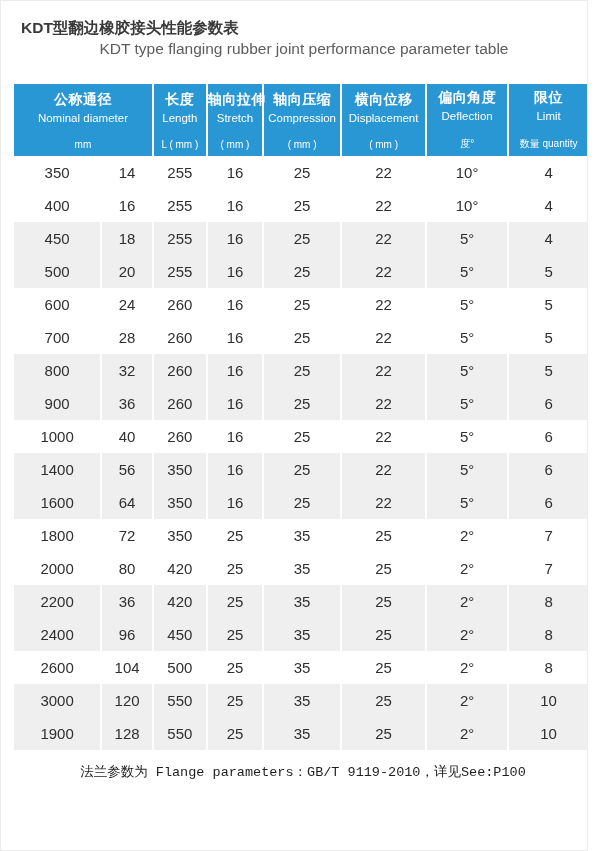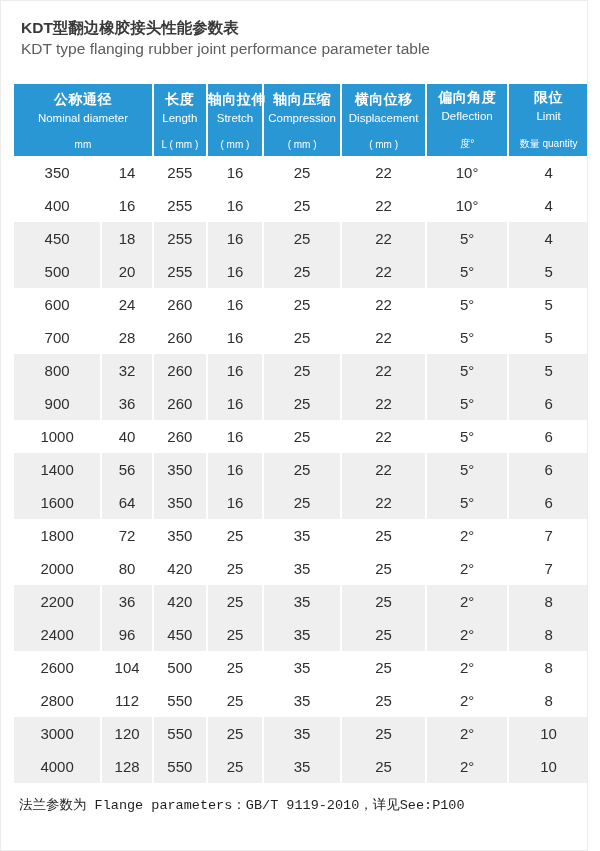--- a/index.html
+++ b/index.html
@@ -27,20 +27,21 @@
     line-height: 1.25;
     white-space: nowrap;
   }
   .title-en {
     font-size: 15.5px;
     font-weight: normal;
     color: #5d5d5d;
     line-height: 1.35;
     margin-top: 2px;
     white-space: nowrap;
+    text-align: center;
   }
   table.params {
     width: 574px;
     margin: 24px 13px 0 13px;
     border-collapse: collapse;
     table-layout: fixed;
   }
   table.params th {
     background: var(--header-bg, #2997D4);
     color: var(--header-text, #ffffff);
@@ -84,20 +85,21 @@
   }
   table.params tr.stripe td {
     background: var(--stripe-bg, #EFEFEF);
   }
   .footer-note {
     margin: 13px 0 0 18px;
     font-family: "Liberation Mono", "DejaVu Sans Mono", monospace;
     font-size: 13.5px;
     color: #1f1f1f;
     white-space: nowrap;
+    text-align: center;
   }
 </style>
 </head>
 <body>
 
 <div class="page">
 
   <div class="title-block">
     <div class="title-zh">KDT型翻边橡胶接头性能参数表</div>
     <div class="title-en">KDT type flanging rubber joint performance parameter table</div>
@@ -307,42 +309,32 @@
         <tr>
           <td>2600</td>
           <td>104</td>
           <td>500</td>
           <td>25</td>
           <td>35</td>
           <td>25</td>
           <td>2°</td>
           <td>8</td>
         </tr>
-        <tr>
-          <td>2800</td>
-          <td>112</td>
-          <td>550</td>
-          <td>25</td>
-          <td>35</td>
-          <td>25</td>
-          <td>2°</td>
-          <td>8</td>
-        </tr>
         <tr class="stripe">
           <td>3000</td>
           <td>120</td>
           <td>550</td>
           <td>25</td>
           <td>35</td>
           <td>25</td>
           <td>2°</td>
           <td>10</td>
         </tr>
         <tr class="stripe">
-          <td>4000</td>
+          <td>1900</td>
           <td>128</td>
           <td>550</td>
           <td>25</td>
           <td>35</td>
           <td>25</td>
           <td>2°</td>
           <td>10</td>
         </tr>
       </tbody>
   </table>

